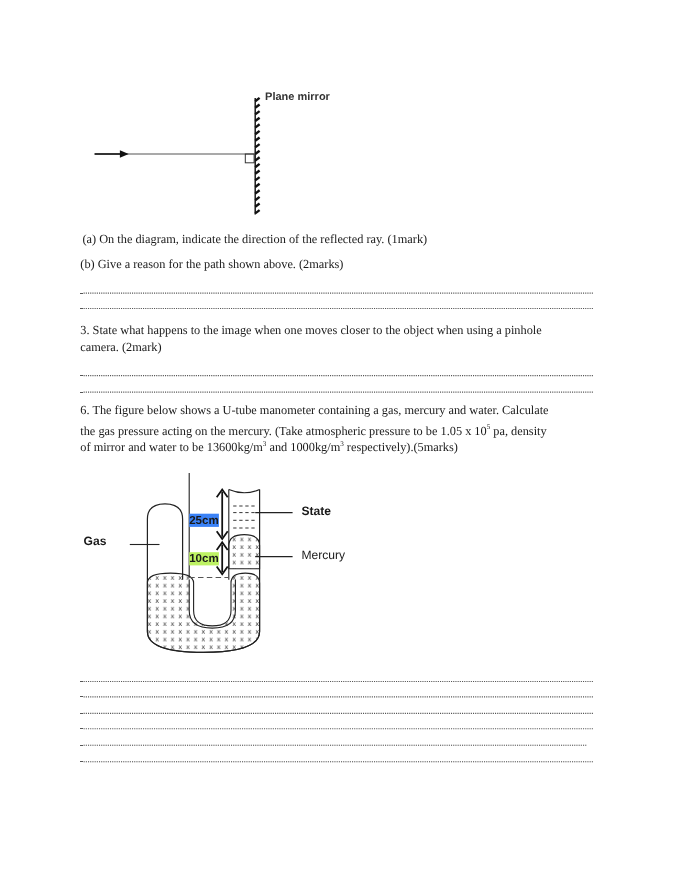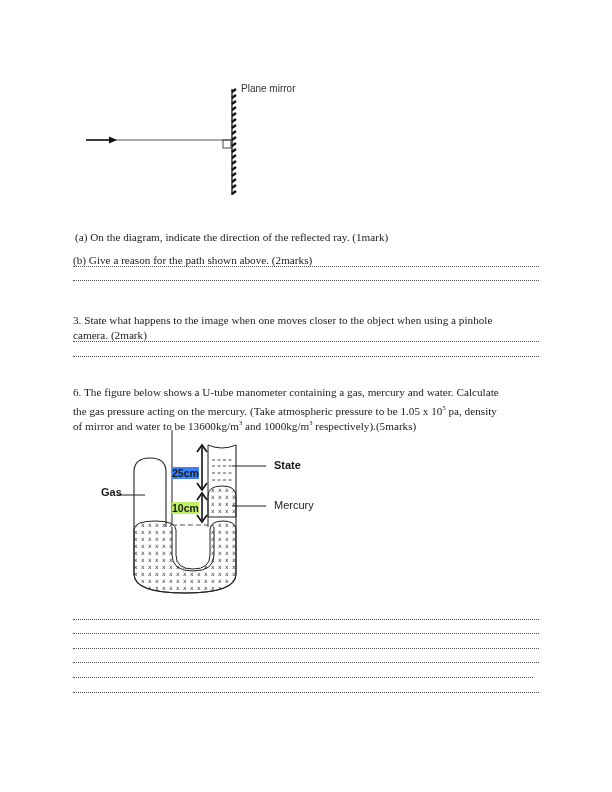--- a/index.html
+++ b/index.html
@@ -1,33 +1,33 @@
 <!DOCTYPE html>
 <html><head>
   <meta charset="utf-8">
   <style>
     html, body { margin: 0; padding: 0; background: #ffffff; }
     body {
       width: 612px; height: 792px; position: relative; overflow: hidden;
       font-family: "Liberation Serif", serif; color: #1a1a1a;
     }
     .abs { position: absolute; }
-    .q-text { font-size: 11.2px; line-height: 14.5px; white-space: nowrap; margin-top: 19px; }
+    .q-text { font-size: 11.2px; line-height: 14.5px; white-space: nowrap; }
     .dots {
       position: absolute; left: 73px; height: 0;
       border-top: 1.2px dotted #555;
     }
     .label-sans { font-family: "Liberation Sans", sans-serif; }
     sup { font-size: 6.5px; vertical-align: 5px; line-height: 0; }
     svg { position: absolute; overflow: visible; }
   </style>
 </head>
 <body>
 
-<div class="abs" style="left:0;top:0;width:560px;height:200px;">
+<div class="abs" style="left:0;top:0;width:560px;height:200px;font-weight:bold;">
   <svg width="612" height="200" style="left:0;top:0;">
 
     <line x1="86" y1="140" x2="231" y2="140" stroke="#555" stroke-width="1"></line>
     <line x1="86" y1="140" x2="112" y2="140" stroke="#111" stroke-width="1.4"></line>
     <polygon points="117,140 109,136.5 109,143.5" fill="#111"></polygon>
 
     <rect x="223" y="140" width="8" height="8" fill="none" stroke="#333" stroke-width="0.9"></rect>
 
     <line x1="232" y1="89" x2="232" y2="195" stroke="#111" stroke-width="1.3"></line>
 
@@ -108,21 +108,21 @@
       <polyline points="197,53 202,60 207,53"></polyline>
       <line x1="202" y1="65" x2="202" y2="90"></line>
       <polyline points="197,70 202,63 207,70"></polyline>
       <polyline points="197,85 202,92 207,85"></polyline>
     </g>
 
     <line x1="118" y1="65" x2="145" y2="65" stroke="#222" stroke-width="1"></line>
     <line x1="232" y1="36" x2="266" y2="36" stroke="#222" stroke-width="1"></line>
     <line x1="232" y1="76" x2="266" y2="76" stroke="#222" stroke-width="1"></line>
   </svg>
-  <div class="abs label-sans" style="left:101px;top:56px;font-size:11px;font-weight:bold;">Gas</div>
+  <div class="abs label-sans" style="left:76px;top:56px;font-size:11px;font-weight:bold;">Gas</div>
   <div class="abs label-sans" style="left:274px;top:29px;font-size:11px;font-weight:bold;">State</div>
   <div class="abs label-sans" style="left:274px;top:69px;font-size:11px;font-weight:normal;">Mercury</div>
   <div class="abs label-sans" style="left:172px;top:37px;font-size:10.5px;font-weight:bold;background:#3b82f6;">25cm</div>
   <div class="abs label-sans" style="left:172px;top:72px;font-size:10.5px;font-weight:bold;background:#bef264;">10cm</div>
 </div>
 
 <div class="dots" style="top:619px;width:466px;"></div>
 <div class="dots" style="top:633px;width:466px;"></div>
 <div class="dots" style="top:648px;width:466px;"></div>
 <div class="dots" style="top:662px;width:466px;"></div>

